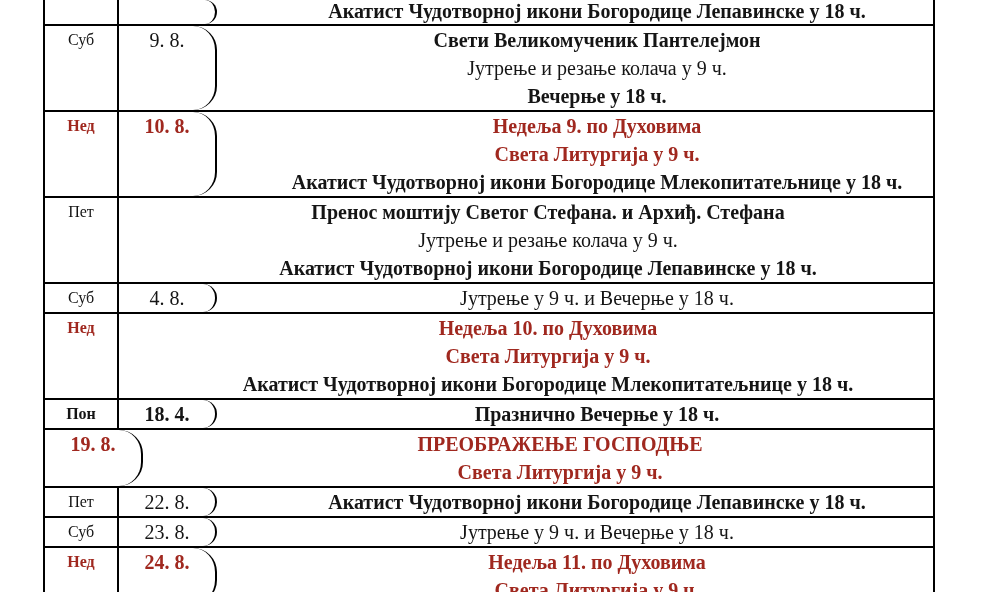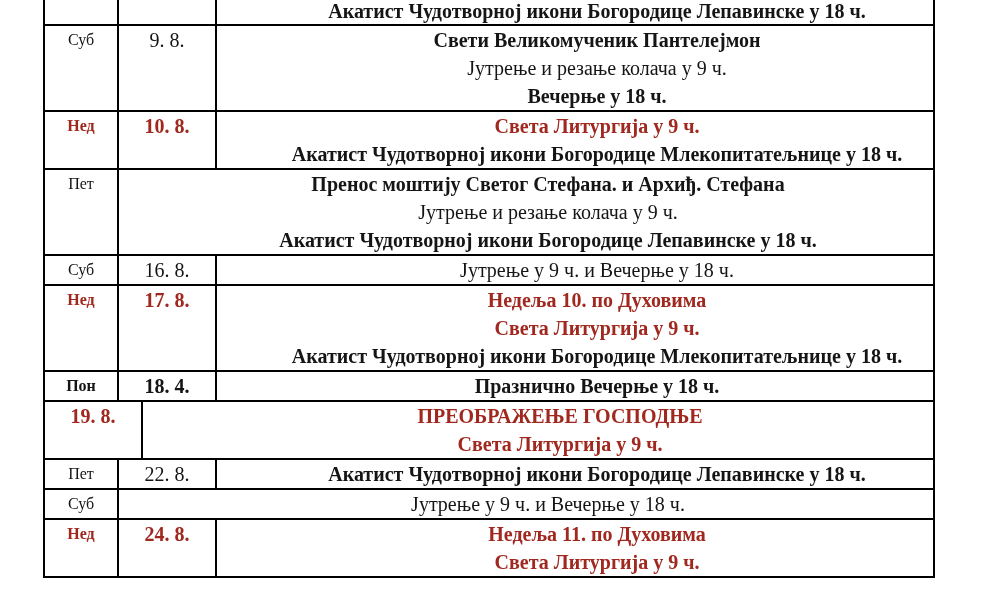--- a/index.html
+++ b/index.html
@@ -14,21 +14,21 @@
   .row { display:flex; border-bottom:2px solid var(--border); }
   .cell { box-sizing:border-box; }
   .day-cell {
     width:74px; flex:0 0 74px; text-align:center;
     border-right:2px solid var(--border);
     font-size:16px; line-height:28px;
   }
   .date-cell {
     width:98px; flex:0 0 98px; text-align:center;
     border-right:2px solid var(--border);
-    font-size:20px; line-height:28px;
+    font-size:20px; line-height:28px;border-radius:24px;
   }
   .services-cell {
     flex:1 1 auto; text-align:center;
     border-right:2px solid var(--border);
     overflow:hidden;
   }
   .line { height:28px; line-height:28px; font-size:20px; white-space:nowrap;padding-left:44px; }
   .partial .line { height:24px; line-height:23px; }
   .bold { font-weight:bold; }
   .red { color:var(--red); }
@@ -55,42 +55,42 @@
         <div class="cell services-cell">
           <div class="line bold underline">Свети Великомученик Пантелејмон</div>
           <div class="line ">Јутрење и резање колача у 9 ч.</div>
           <div class="line bold">Вечерње у 18 ч.</div>
         </div>
       </div>
       <div class="row">
         <div class="cell day-cell bold red">Нед</div>
         <div class="cell date-cell bold red">10. 8.</div>
         <div class="cell services-cell">
+          <div class="line bold underline red">Недеља 9. по Духовима</div>
           <div class="line bold red">Света Литургија у 9 ч.</div>
           <div class="line bold">Акатист Чудотворној икони Богородице Млекопитатељнице у 18 ч.</div>
         </div>
       </div>
       <div class="row">
         <div class="cell day-cell">Пет</div>
         <div class="cell services-cell">
           <div class="line bold underline">Пренос моштију Светог Стефана. и Архиђ. Стефана</div>
           <div class="line ">Јутрење и резање колача у 9 ч.</div>
           <div class="line bold">Акатист Чудотворној икони Богородице Лепавинске у 18 ч.</div>
         </div>
       </div>
       <div class="row">
         <div class="cell day-cell">Суб</div>
-        <div class="cell date-cell">16. 8.</div>
+        <div class="cell date-cell">4. 8.</div>
         <div class="cell services-cell">
           <div class="line ">Јутрење у 9 ч. и Вечерње у 18 ч.</div>
         </div>
       </div>
       <div class="row">
         <div class="cell day-cell bold red">Нед</div>
-        <div class="cell date-cell bold red">17. 8.</div>
         <div class="cell services-cell">
           <div class="line bold underline red">Недеља 10. по Духовима</div>
           <div class="line bold red">Света Литургија у 9 ч.</div>
           <div class="line bold">Акатист Чудотворној икони Богородице Млекопитатељнице у 18 ч.</div>
         </div>
       </div>
       <div class="row">
         <div class="cell day-cell bold">Пон</div>
         <div class="cell date-cell bold">18. 4.</div>
         <div class="cell services-cell">
@@ -106,20 +106,21 @@
       </div>
       <div class="row">
         <div class="cell day-cell">Пет</div>
         <div class="cell date-cell">22. 8.</div>
         <div class="cell services-cell">
           <div class="line bold">Акатист Чудотворној икони Богородице Лепавинске у 18 ч.</div>
         </div>
       </div>
       <div class="row">
         <div class="cell day-cell">Суб</div>
+        <div class="cell date-cell">23. 8.</div>
         <div class="cell services-cell">
           <div class="line ">Јутрење у 9 ч. и Вечерње у 18 ч.</div>
         </div>
       </div>
       <div class="row">
         <div class="cell day-cell bold red">Нед</div>
         <div class="cell date-cell bold red">24. 8.</div>
         <div class="cell services-cell">
           <div class="line bold underline red">Недеља 11. по Духовима</div>
           <div class="line bold red">Света Литургија у 9 ч.</div>

